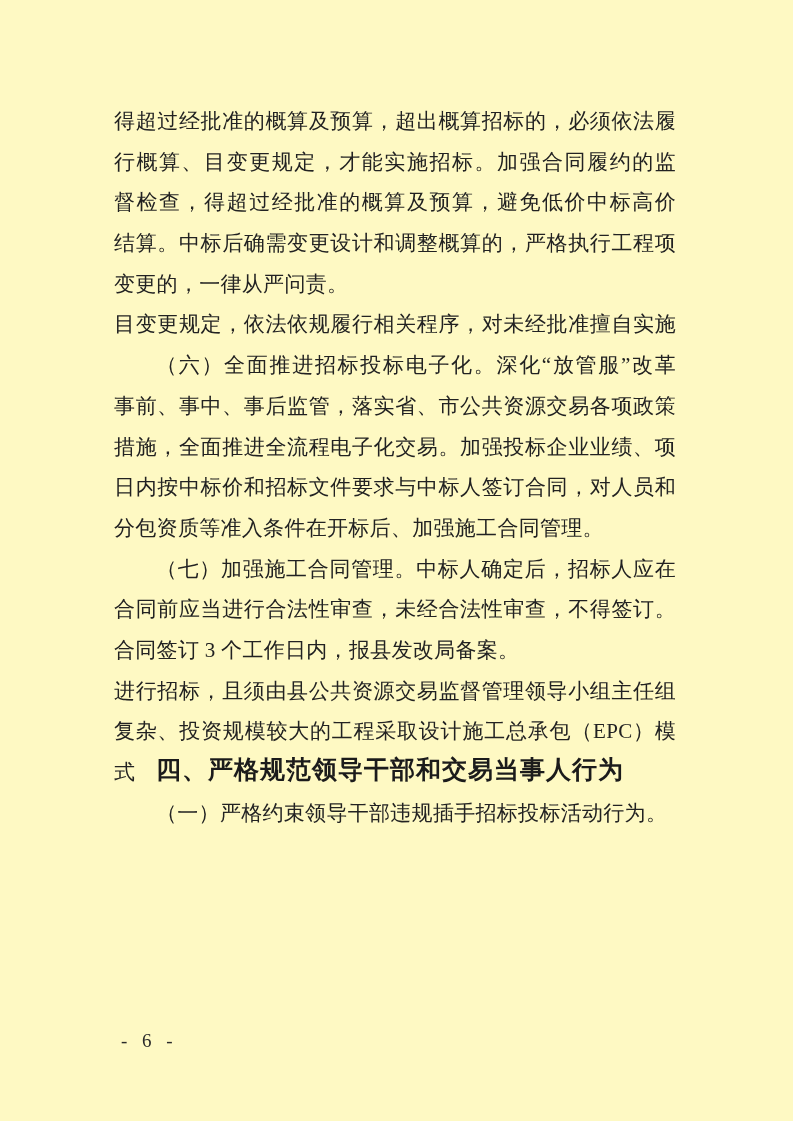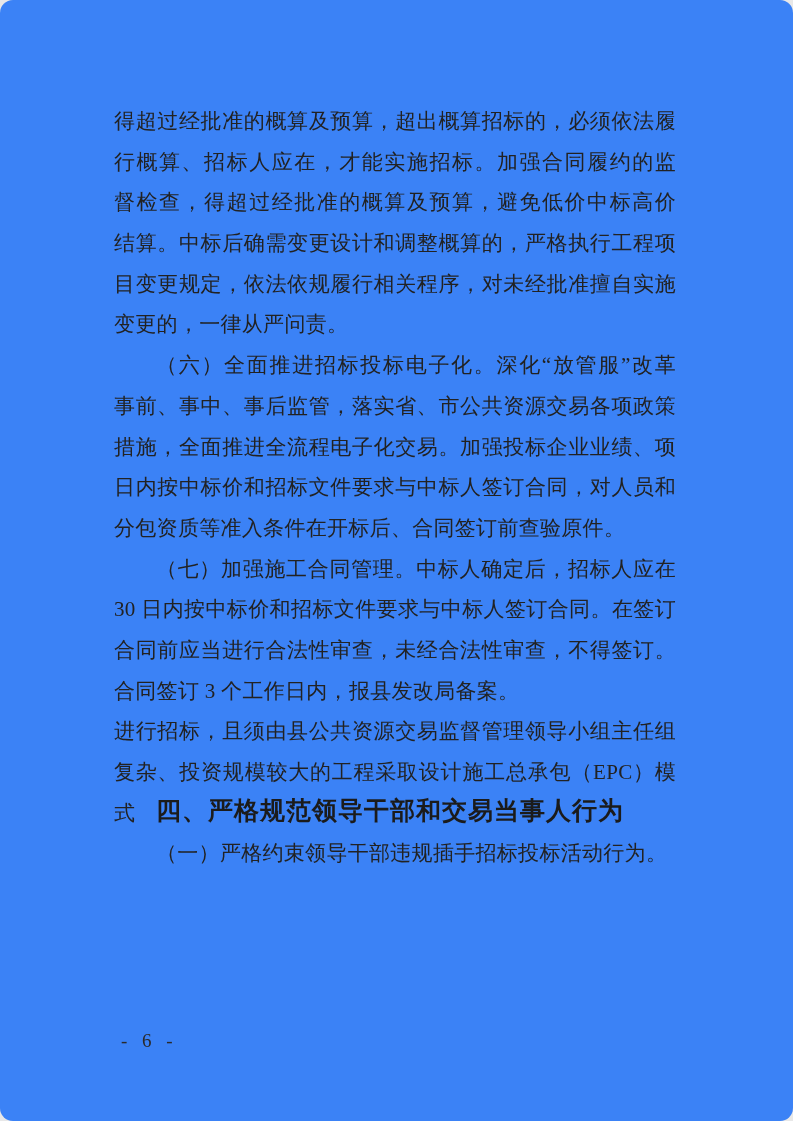--- a/index.html
+++ b/index.html
@@ -4,25 +4,24 @@
 <style>
   html, body {
     margin: 0;
     padding: 0;
     background: #e8e8e8;
   }
   .page {
     position: relative;
     width: 793px;
     height: 1121px;
-    background: #3b82f6;
+    background: #fef9c3;
     overflow: hidden;
     font-family: "Liberation Serif", "DejaVu Serif", serif;
     color: #222;
-    border-radius: 13px;
   }
   .content {
     position: absolute;
     left: 114px;
     top: 101px;
     width: 562px;
   }
   .para { margin: 0; padding: 0; }
   .line {
     height: 40.7px;
@@ -59,38 +58,37 @@
   }
 </style>
 </head>
 <body>
 
 <div class="page">
   <main class="content">
 
     <section class="para">
       <div class="line fill">得超过经批准的概算及预算，超出概算招标的，必须依法履</div>
-      <div class="line fill">行概算、招标人应在，才能实施招标。加强合同履约的监</div>
+      <div class="line fill">行概算、目变更规定，才能实施招标。加强合同履约的监</div>
       <div class="line fill">督检查，得超过经批准的概算及预算，避免低价中标高价</div>
       <div class="line fill">结算。中标后确需变更设计和调整概算的，严格执行工程项</div>
+      <div class="line">变更的，一律从严问责。</div>
       <div class="line fill">目变更规定，依法依规履行相关程序，对未经批准擅自实施</div>
-      <div class="line">变更的，一律从严问责。</div>
     </section>
 
     <section class="para">
       <div class="line fill indent">（六）全面推进招标投标电子化。深化“放管服”改革</div>
       <div class="line fill">事前、事中、事后监管，落实省、市公共资源交易各项政策</div>
       <div class="line fill">措施，全面推进全流程电子化交易。加强投标企业业绩、项</div>
       <div class="line fill">日内按中标价和招标文件要求与中标人签订合同，对人员和</div>
-      <div class="line">分包资质等准入条件在开标后、合同签订前查验原件。</div>
+      <div class="line">分包资质等准入条件在开标后、加强施工合同管理。</div>
     </section>
 
     <section class="para">
       <div class="line fill indent">（七）加强施工合同管理。中标人确定后，招标人应在</div>
-      <div class="line fill">30 日内按中标价和招标文件要求与中标人签订合同。在签订</div>
       <div class="line fill">合同前应当进行合法性审查，未经合法性审查，不得签订。</div>
       <div class="line">合同签订 3 个工作日内，报县发改局备案。</div>
     </section>
 
     <section class="para">
       <div class="line fill">进行招标，且须由县公共资源交易监督管理领导小组主任组</div>
       <div class="line fill">复杂、投资规模较大的工程采取设计施工总承包（EPC）模式</div>
     </section>
 
     <h2 class="heading indent">四、严格规范领导干部和交易当事人行为</h2>

